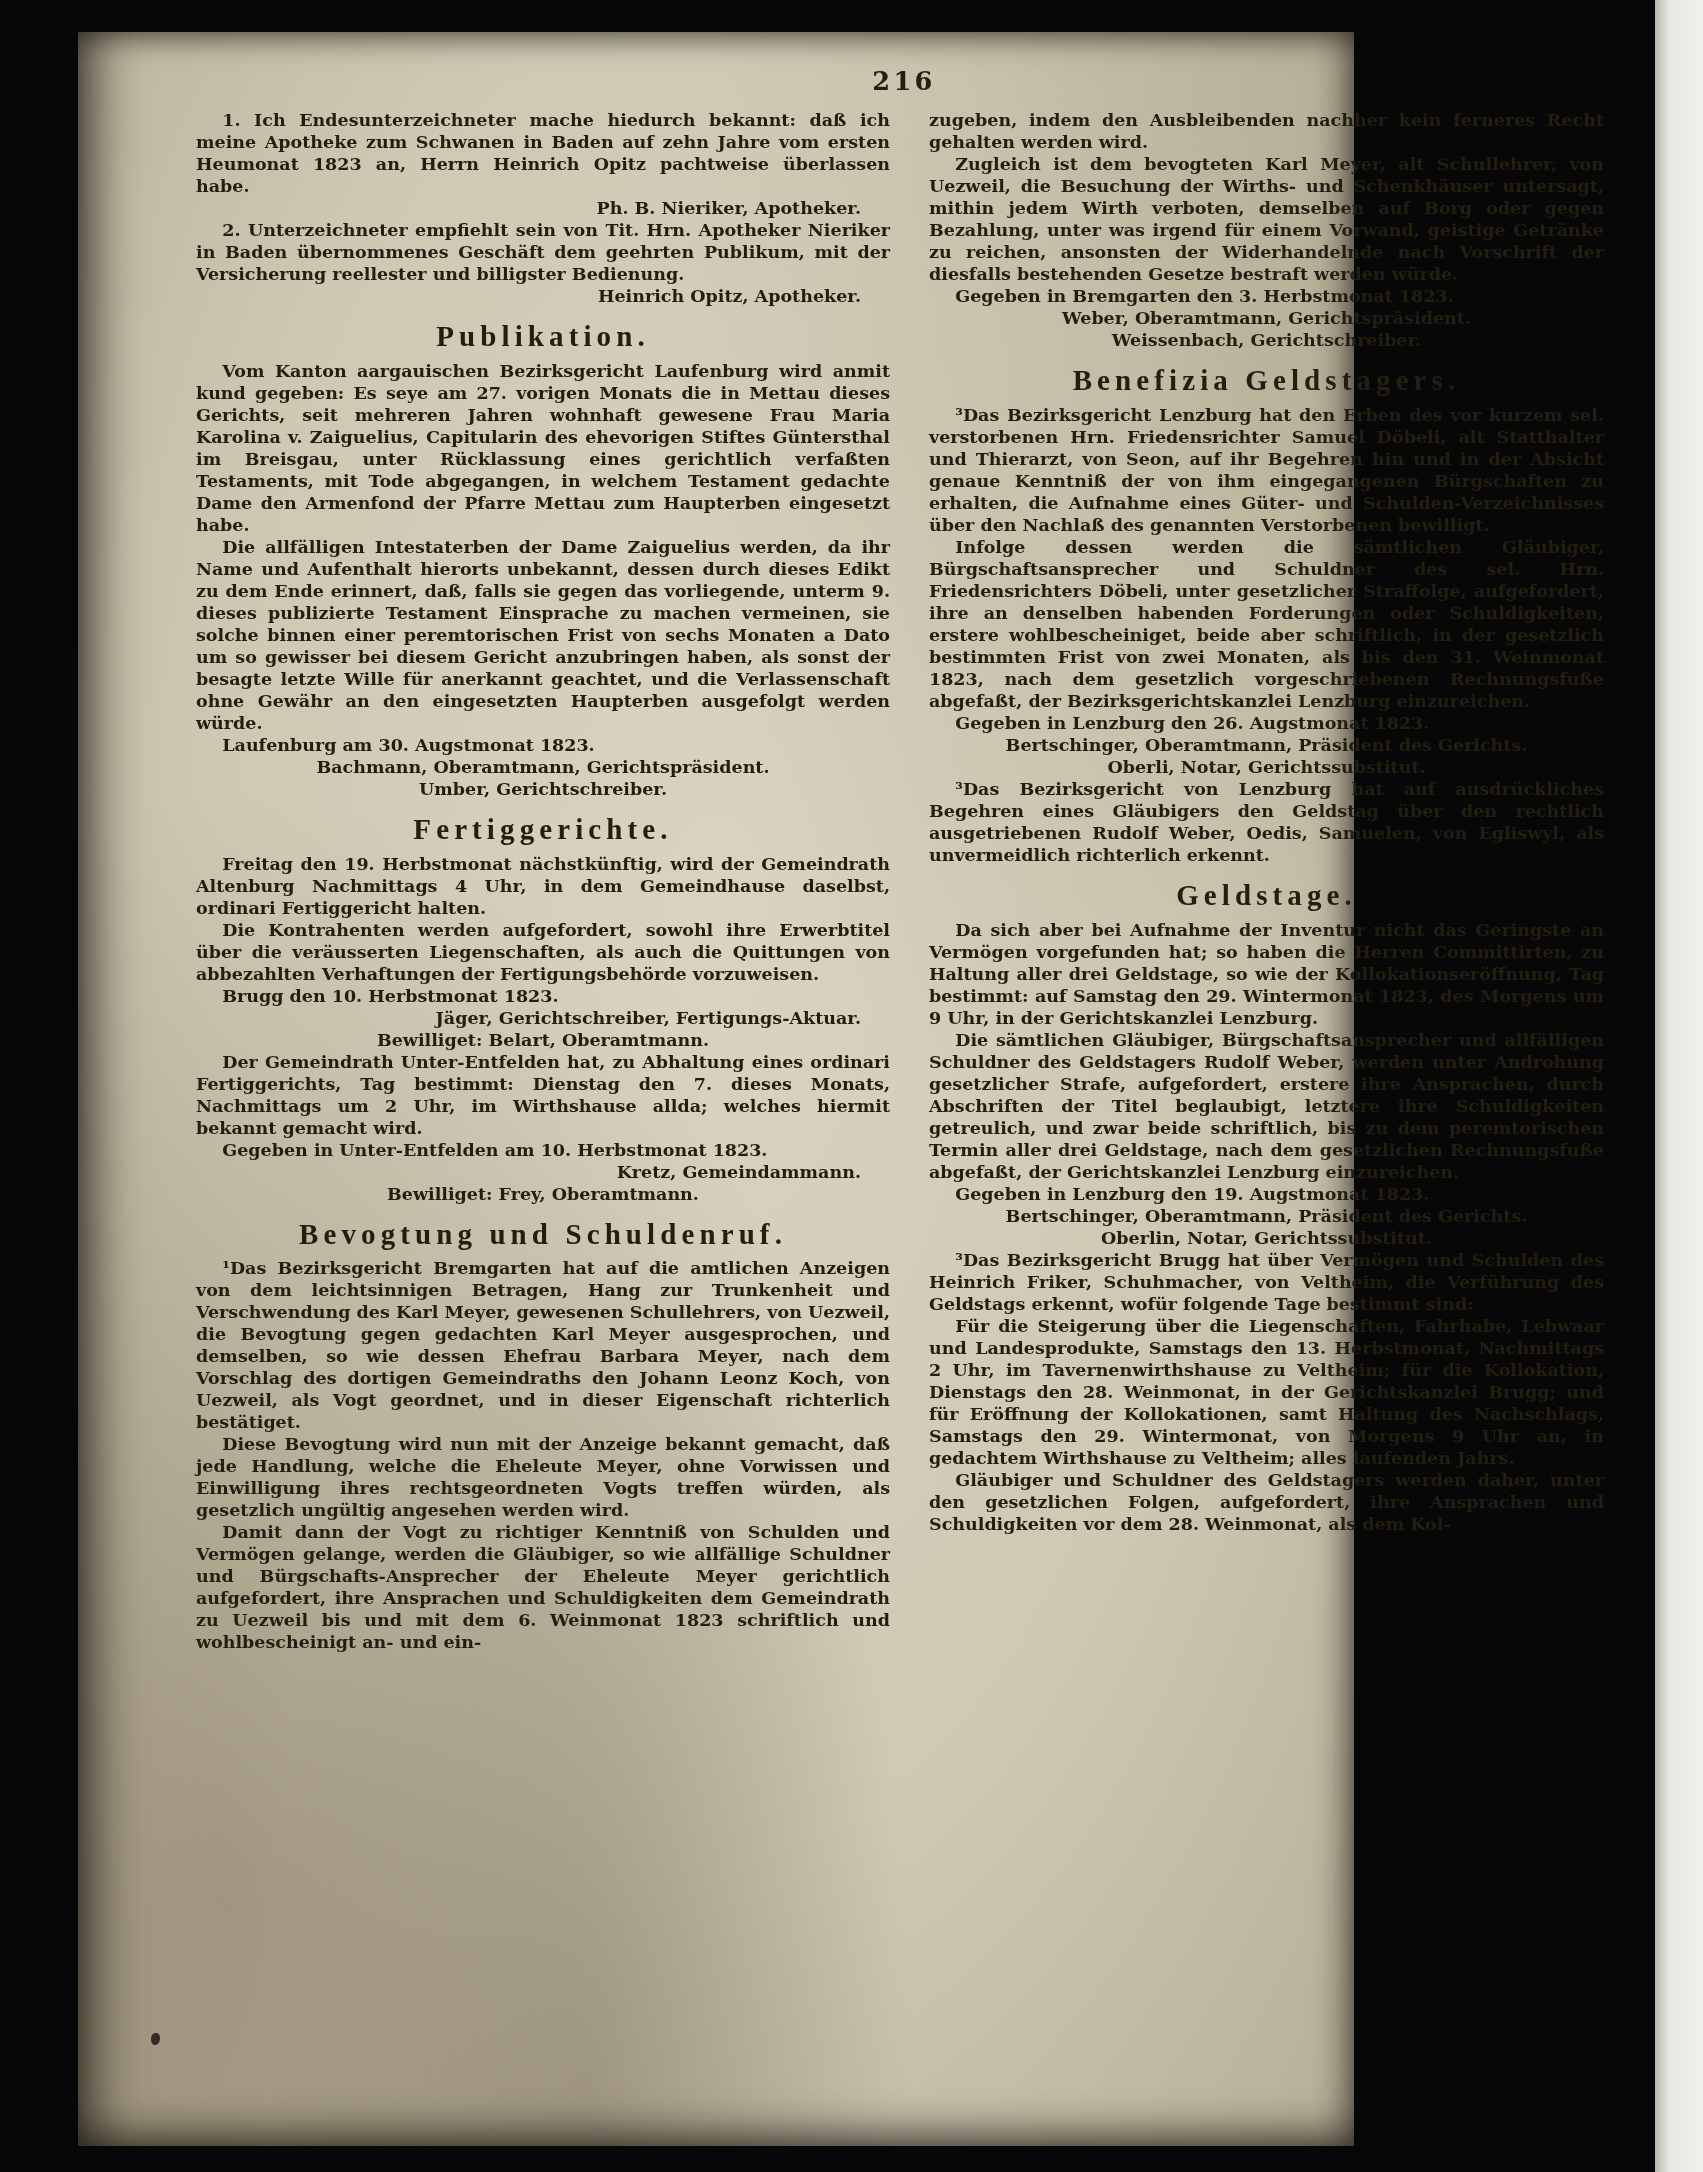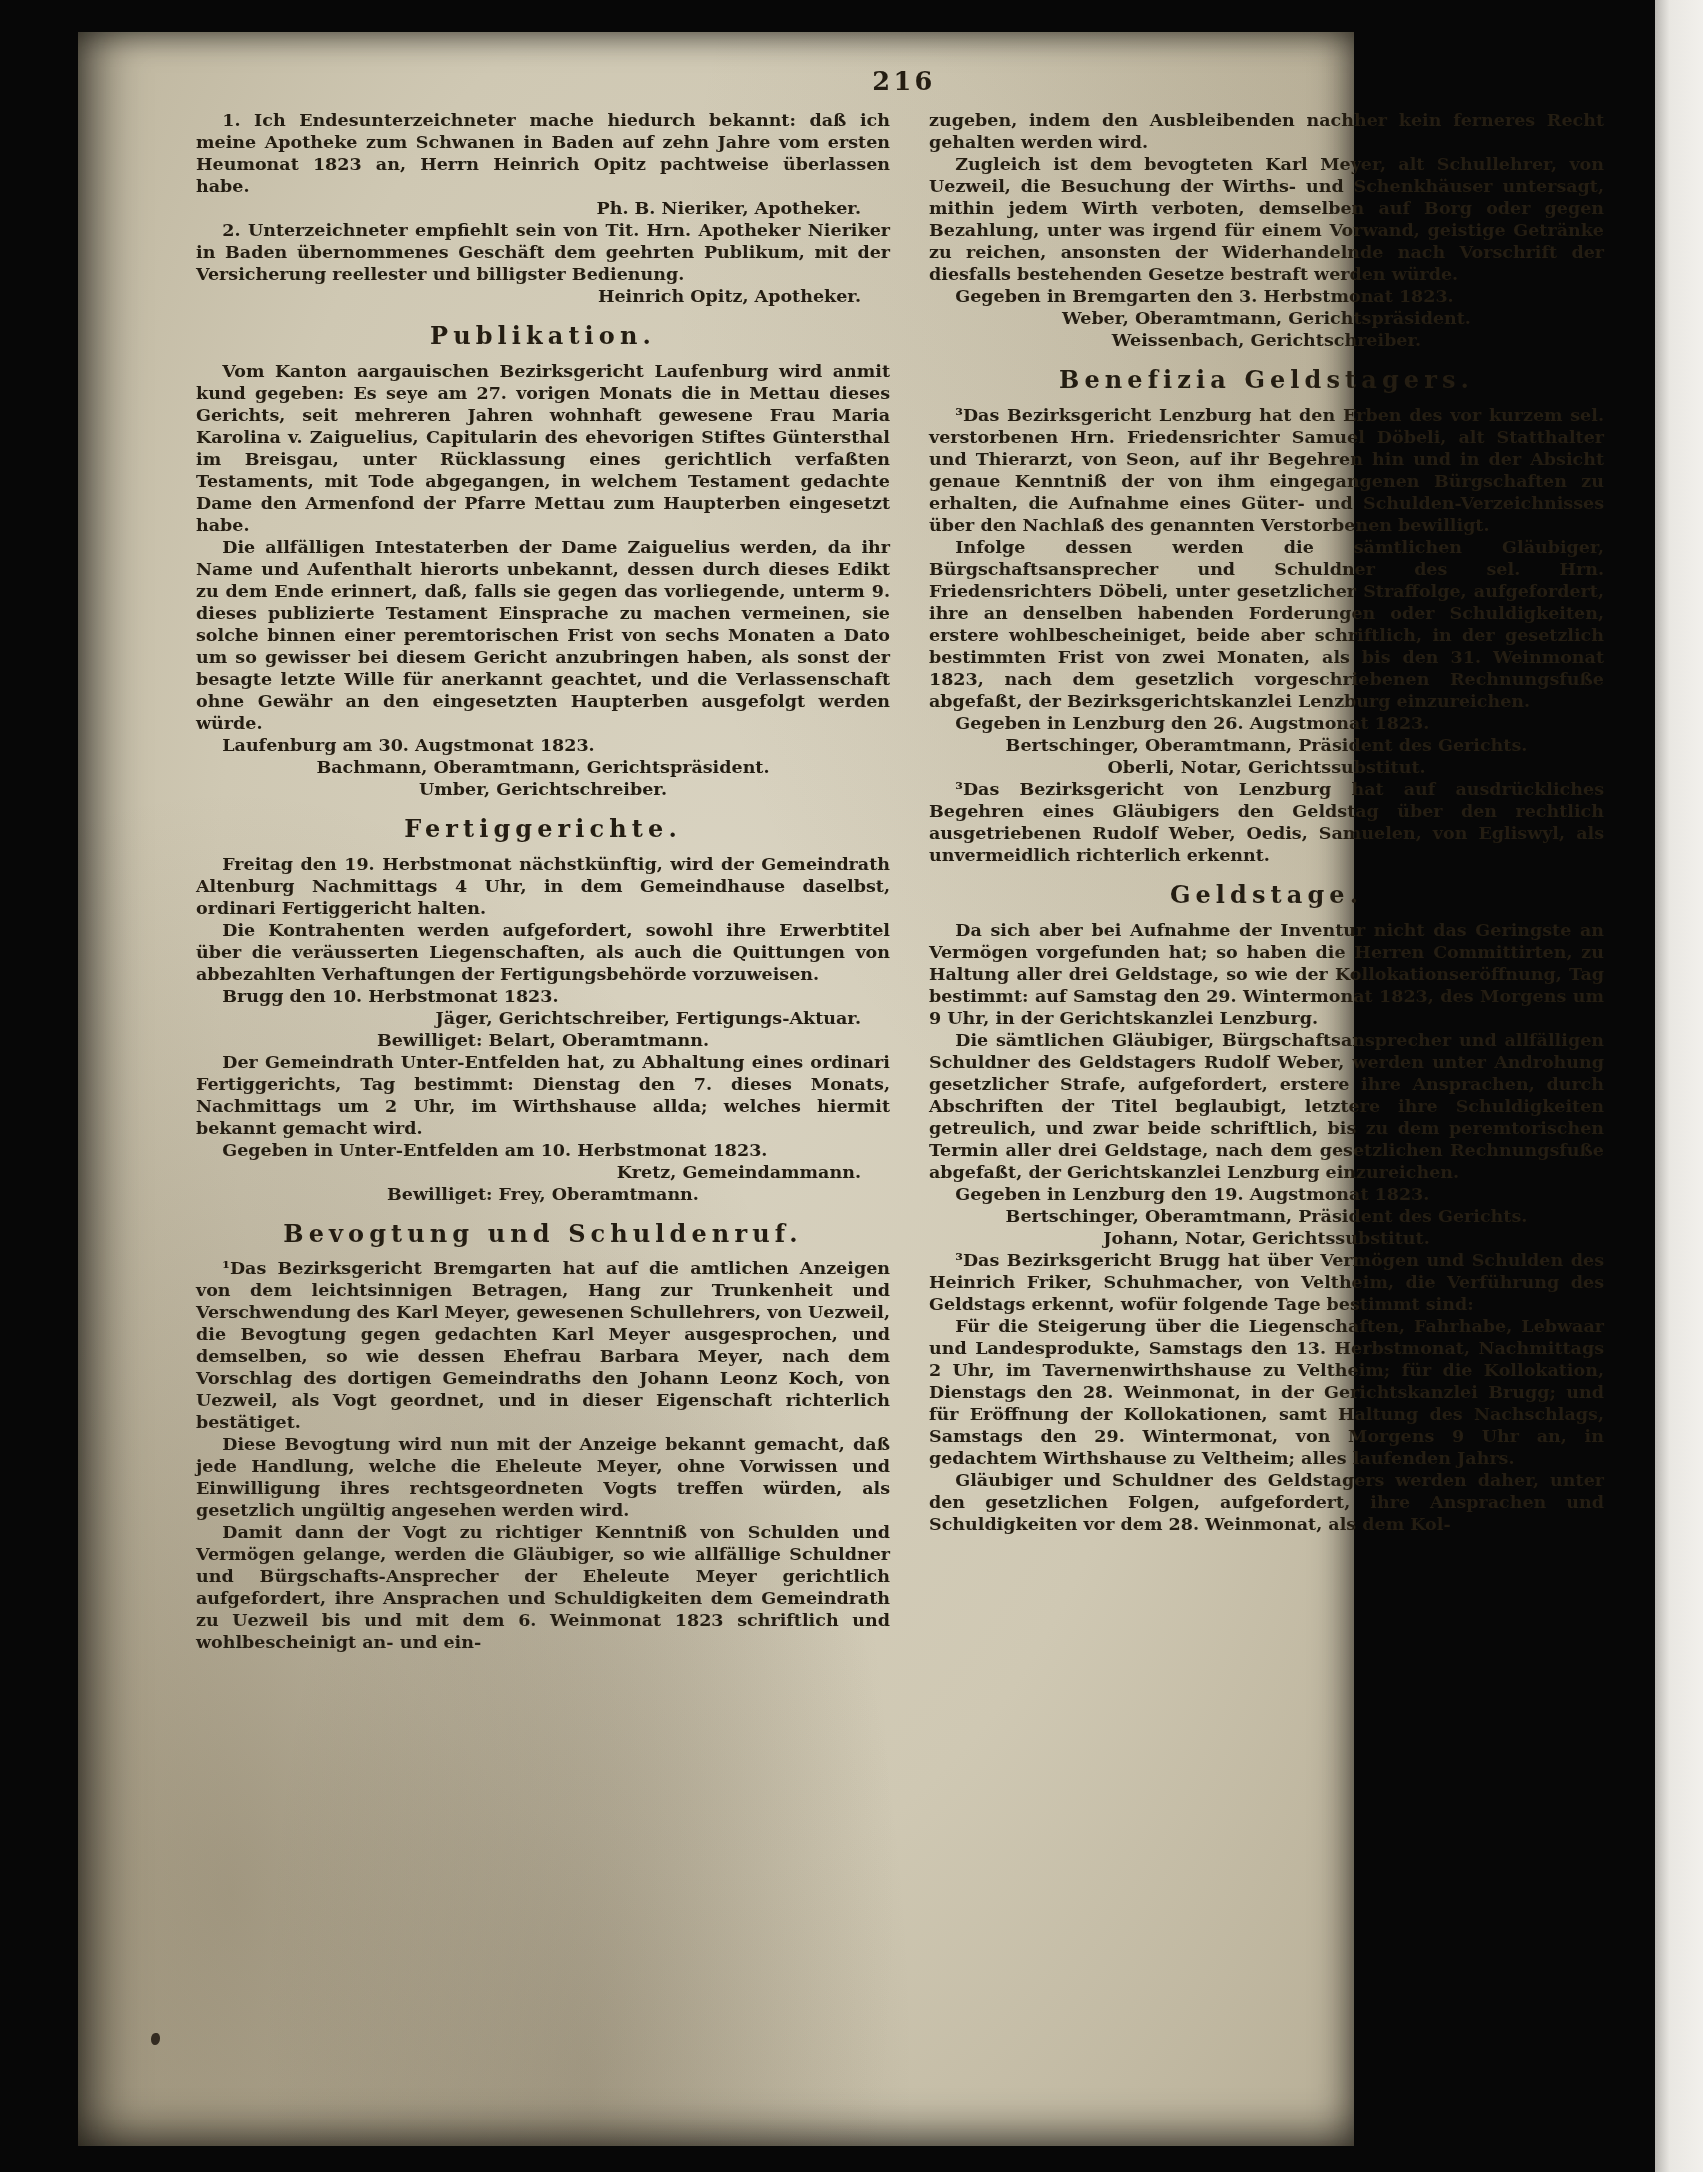--- a/index.html
+++ b/index.html
@@ -69,24 +69,25 @@
     -webkit-hyphens: auto;
   }
   .col-left  { width: 694px; }
   .col-right { width: 675px; }
   .block { margin: 0; }
   .block-p  { text-indent: 1.5em; }
   .block-pc { text-indent: 0; }
   .block-h {
     text-align: center;
     text-indent: 0;
-    font-size: 24px;
+    font-size: 29px;
     line-height: 34px;
     letter-spacing: 5.1px;
     margin: 12px 0 6.8px 0;
+    font-family: Liberation Serif, serif;
   }
   .block-c { text-align: center; text-indent: 0; }
   .block-r { text-align: right; text-indent: 0; padding-right: 29px; }
   .block-l { text-align: center; text-indent: 0; }
   
   .ink-speck {
     position: absolute;
     left: 73px;
     bottom: 101px;
     width: 8.5px;
@@ -140,21 +141,21 @@
         <div class="block block-p">Infolge dessen werden die sämtlichen Gläubiger, Bürgschaftsansprecher und Schuldner des sel. Hrn. Friedensrichters Döbeli, unter gesetzlicher Straffolge, aufgefordert, ihre an denselben habenden Forderungen oder Schuldigkeiten, erstere wohlbescheiniget, beide aber schriftlich, in der gesetzlich bestimmten Frist von zwei Monaten, als bis den 31. Weinmonat 1823, nach dem gesetzlich vorgeschriebenen Rechnungsfuße abgefaßt, der Bezirksgerichtskanzlei Lenzburg einzureichen.</div>
         <div class="block block-p">Gegeben in Lenzburg den 26. Augstmonat 1823.</div>
         <div class="block block-c">Bertschinger, Oberamtmann, Präsident des Gerichts.</div>
         <div class="block block-c">Oberli, Notar, Gerichtssubstitut.</div>
         <div class="block block-p">³Das Bezirksgericht von Lenzburg hat auf ausdrückliches Begehren eines Gläubigers den Geldstag über den rechtlich ausgetriebenen Rudolf Weber, Oedis, Samuelen, von Egliswyl, als unvermeidlich richterlich erkennt.</div>
         <div class="block block-h">Geldstage.</div>
         <div class="block block-p">Da sich aber bei Aufnahme der Inventur nicht das Geringste an Vermögen vorgefunden hat; so haben die Herren Committirten, zu Haltung aller drei Geldstage, so wie der Kollokationseröffnung, Tag bestimmt: auf Samstag den 29. Wintermonat 1823, des Morgens um 9 Uhr, in der Gerichtskanzlei Lenzburg.</div>
         <div class="block block-p">Die sämtlichen Gläubiger, Bürgschaftsansprecher und allfälligen Schuldner des Geldstagers Rudolf Weber, werden unter Androhung gesetzlicher Strafe, aufgefordert, erstere ihre Ansprachen, durch Abschriften der Titel beglaubigt, letztere ihre Schuldigkeiten getreulich, und zwar beide schriftlich, bis zu dem peremtorischen Termin aller drei Geldstage, nach dem gesetzlichen Rechnungsfuße abgefaßt, der Gerichtskanzlei Lenzburg einzureichen.</div>
         <div class="block block-p">Gegeben in Lenzburg den 19. Augstmonat 1823.</div>
         <div class="block block-c">Bertschinger, Oberamtmann, Präsident des Gerichts.</div>
-        <div class="block block-c">Johann, Notar, Gerichtssubstitut.</div>
+        <div class="block block-c">Oberlin, Notar, Gerichtssubstitut.</div>
         <div class="block block-p">³Das Bezirksgericht Brugg hat über Vermögen und Schulden des Heinrich Friker, Schuhmacher, von Veltheim, die Verführung des Geldstags erkennt, wofür folgende Tage bestimmt sind:</div>
         <div class="block block-p">Für die Steigerung über die Liegenschaften, Fahrhabe, Lebwaar und Landesprodukte, Samstags den 13. Herbstmonat, Nachmittags 2 Uhr, im Tavernenwirthshause zu Veltheim; für die Kollokation, Dienstags den 28. Weinmonat, in der Gerichtskanzlei Brugg; und für Eröffnung der Kollokationen, samt Haltung des Nachschlags, Samstags den 29. Wintermonat, von Morgens 9 Uhr an, in gedachtem Wirthshause zu Veltheim; alles laufenden Jahrs.</div>
         <div class="block block-p">Gläubiger und Schuldner des Geldstagers werden daher, unter den gesetzlichen Folgen, aufgefordert, ihre Ansprachen und Schuldigkeiten vor dem 28. Weinmonat, als dem Kol-</div>
       </div>
   </div>
   <div class="ink-speck"></div>
 </div>
 
 
 </body></html>

